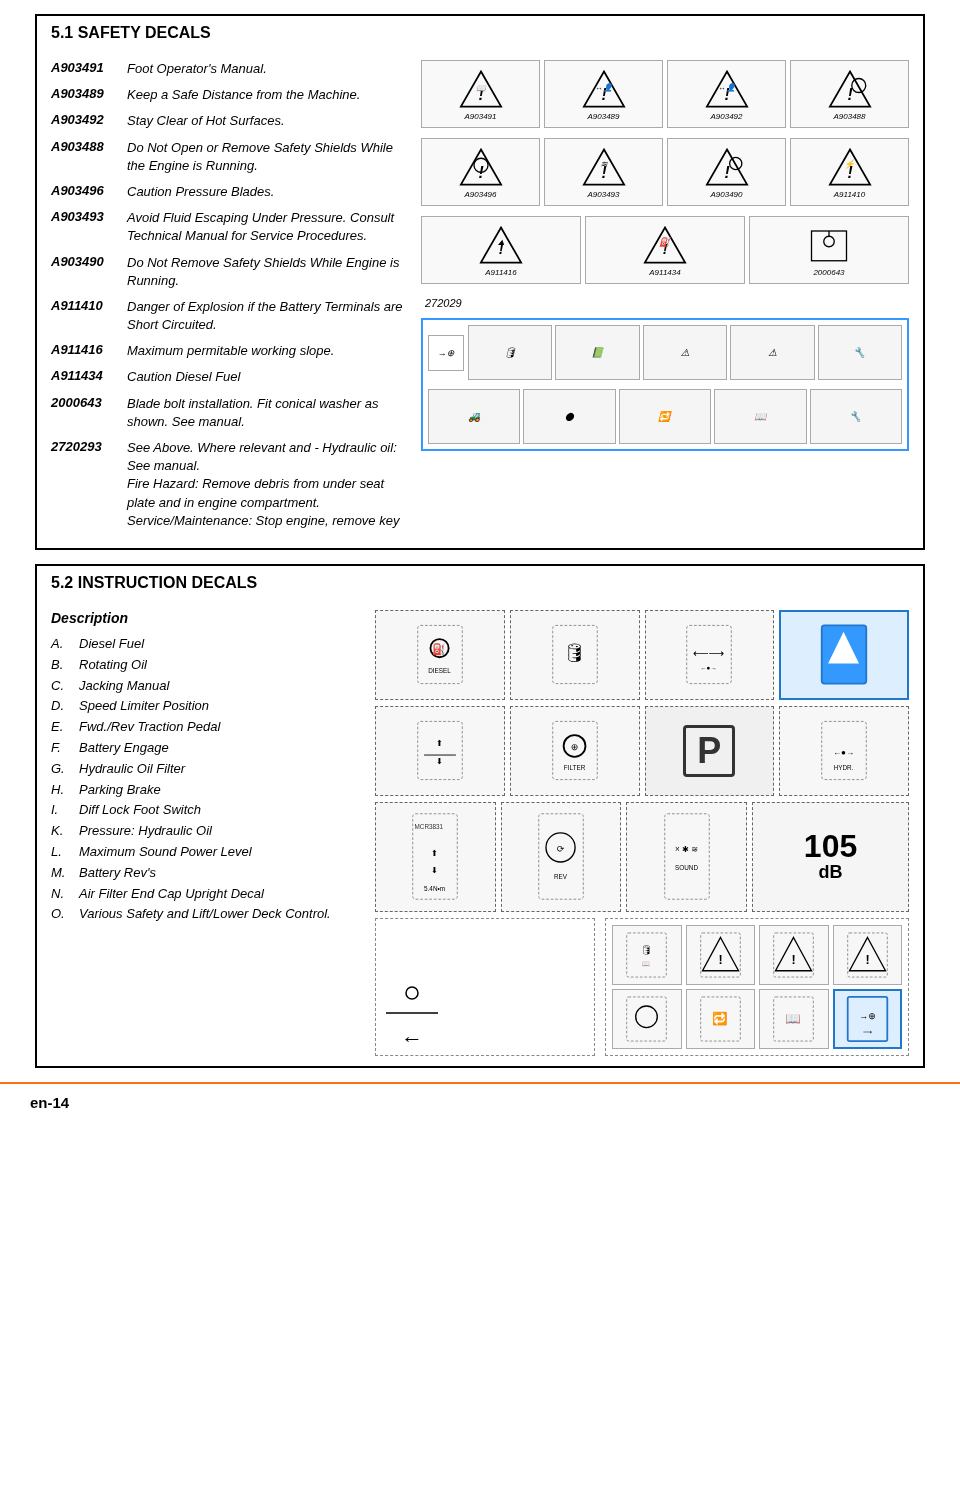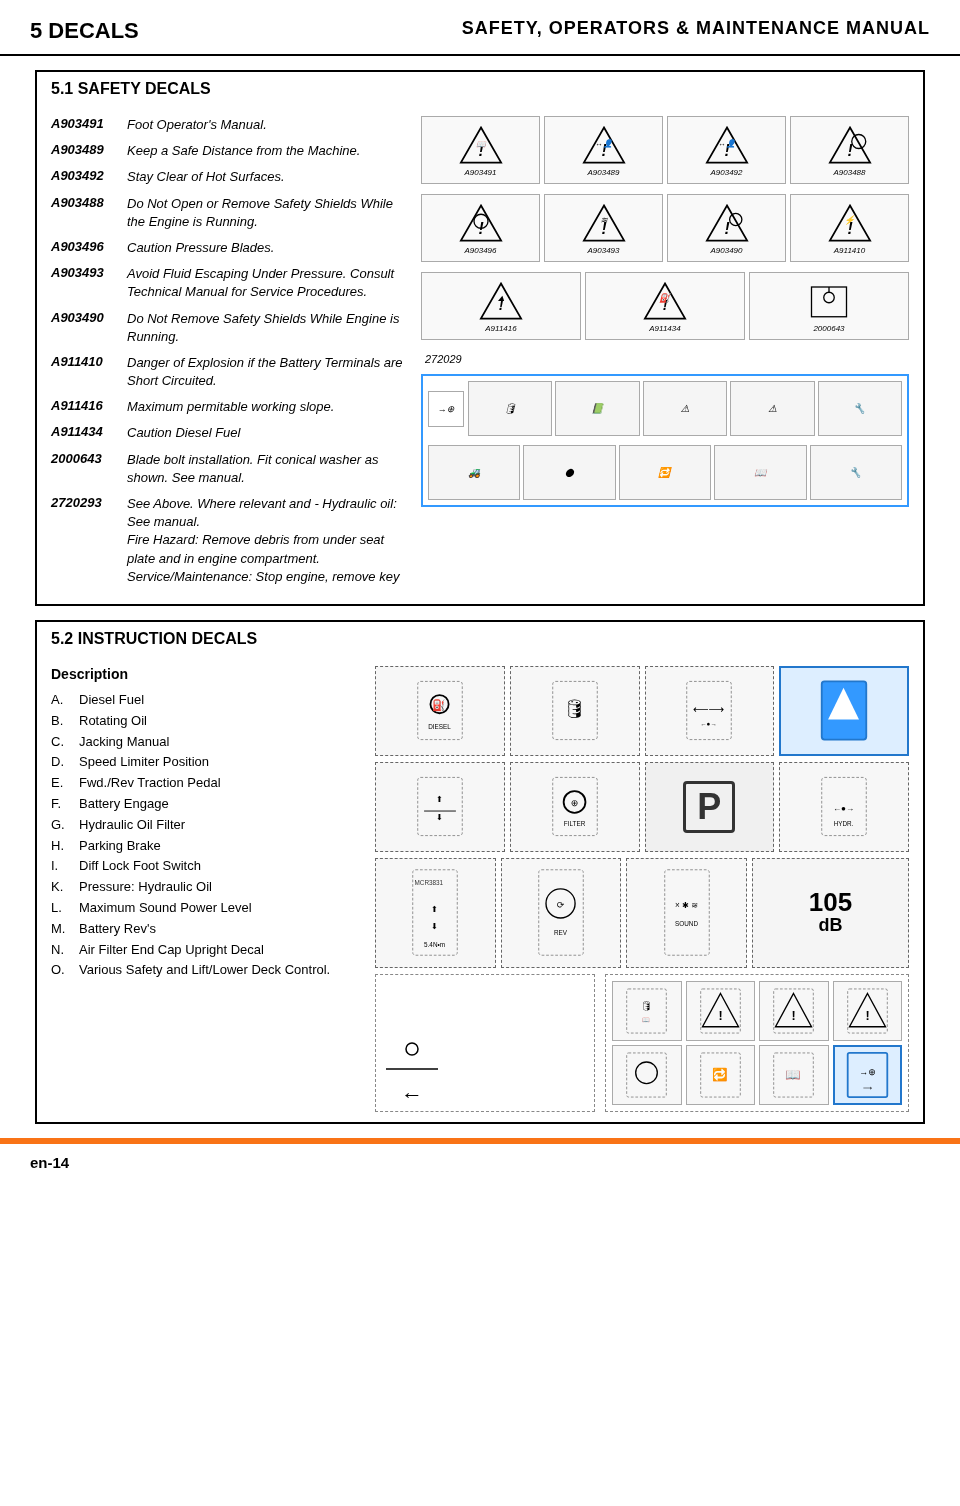--- a/index.html
+++ b/index.html
@@ -91,20 +91,21 @@
     }
 
     
     .instruction-content {
       display: flex;
       padding: 10px 14px;
       gap: 14px;
     }
     .instruction-left {
       flex: 0 0 310px;
+      font-style: italic;
     }
     .instruction-right {
       flex: 1;
     }
 
     .desc-title {
       font-weight: bold;
       font-size: 14px;
       margin-bottom: 8px;
     }
@@ -118,21 +119,21 @@
       font-weight: normal;
       min-width: 20px;
     }
 
     
     .page-footer {
       display: flex;
       justify-content: space-between;
       align-items: center;
       padding: 10px 30px;
-      border-top: 6px solid #f97316;
+      border-top: 2px solid #f97316;
       margin-top: 7px;
     }
     .footer-lang {
       font-weight: bold;
       font-size: 15px;
     }
 
     .row-block {
       margin-bottom: 8px;
     }
@@ -231,24 +232,20 @@
     .sbox.blue {
       border: 2px solid #2277cc;
       background: #ddeeff;
     }
   </style>
 </head>
 <body>
 
 <div class="page-container">
 
-  <div class="page-header">
-    <div class="header-chapter">5   DECALS</div>
-    <div class="header-title">SAFETY, OPERATORS &amp; MAINTENANCE  MANUAL</div>
-  </div>
 
   <div class="section-box">
     <div class="section-header">5.1  SAFETY DECALS</div>
     <div class="section-content">
 
       <div class="safety-left">
         <div class="row-block decal-row">
           <span class="decal-code">A903491</span>
           <span class="decal-desc">Foot Operator's Manual.</span>
         </div>
@@ -571,21 +568,21 @@
             </svg>
           </div>
           <div class="ibox" style="min-height:110px;">
             <svg viewBox="0 0 55 100" width="50" height="95">
               <rect x="3" y="3" width="49" height="94" rx="3" fill="none" stroke="#888" stroke-width="1" stroke-dasharray="3,2"></rect>
               <text x="27" y="45" text-anchor="middle" font-size="9">×  ✱  ≋</text>
               <text x="27" y="65" text-anchor="middle" font-size="7">SOUND</text>
             </svg>
           </div>
           <div class="ibox" style="min-height:110px; font-size:26px; font-weight:bold; background:#f5f5f5; border:1px dashed #666; flex-direction:column;">
-            <div style="font-size:26px; font-weight:bold; line-height:1;">105</div>
+            <div style="font-size:32px; font-weight:bold; line-height:1;">105</div>
             <div style="font-size:18px; font-weight:bold;">dB</div>
           </div>
         </div>
 
         <div class="sub-panel-wrap">
 
           <div class="sub-panel-left" style="display:flex; align-items:flex-end; gap:6px; padding:6px; border:1px dashed #888;">
             <div style="display:flex; flex-direction:column; align-items:center;">
               <svg width="60" height="50" viewBox="0 0 60 50">
                 <circle cx="30" cy="20" r="6" fill="none" stroke="#000" stroke-width="1.5"></circle>

